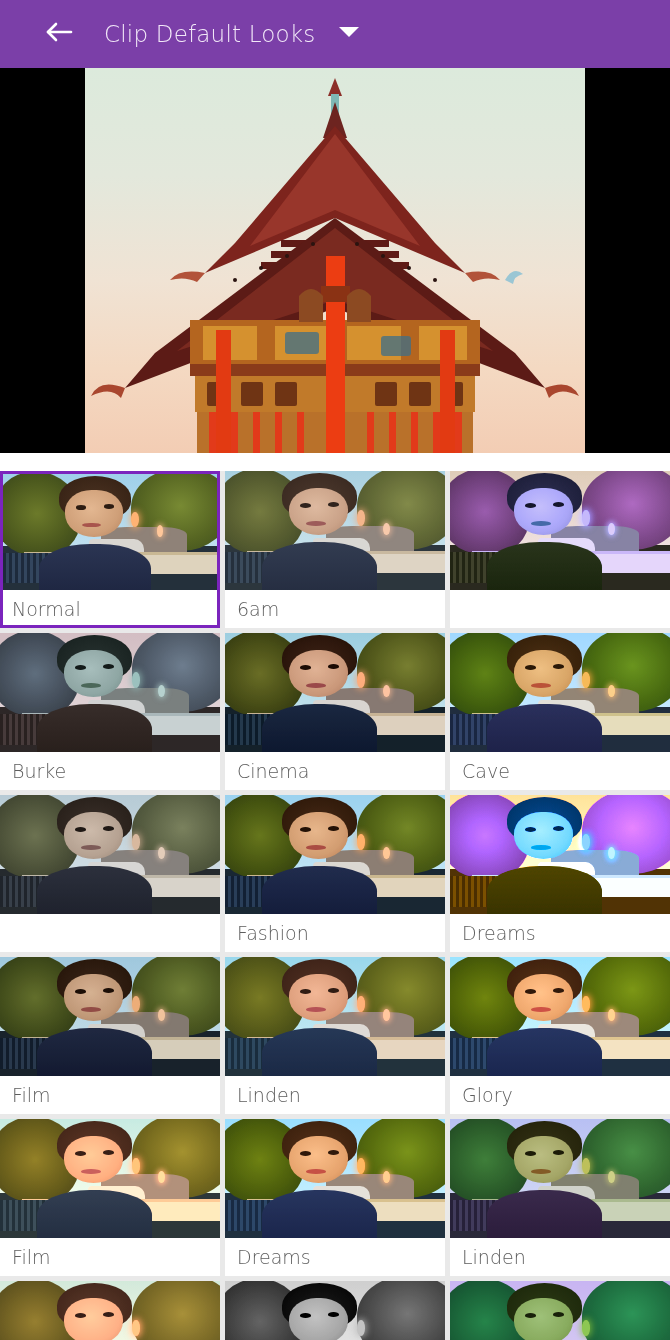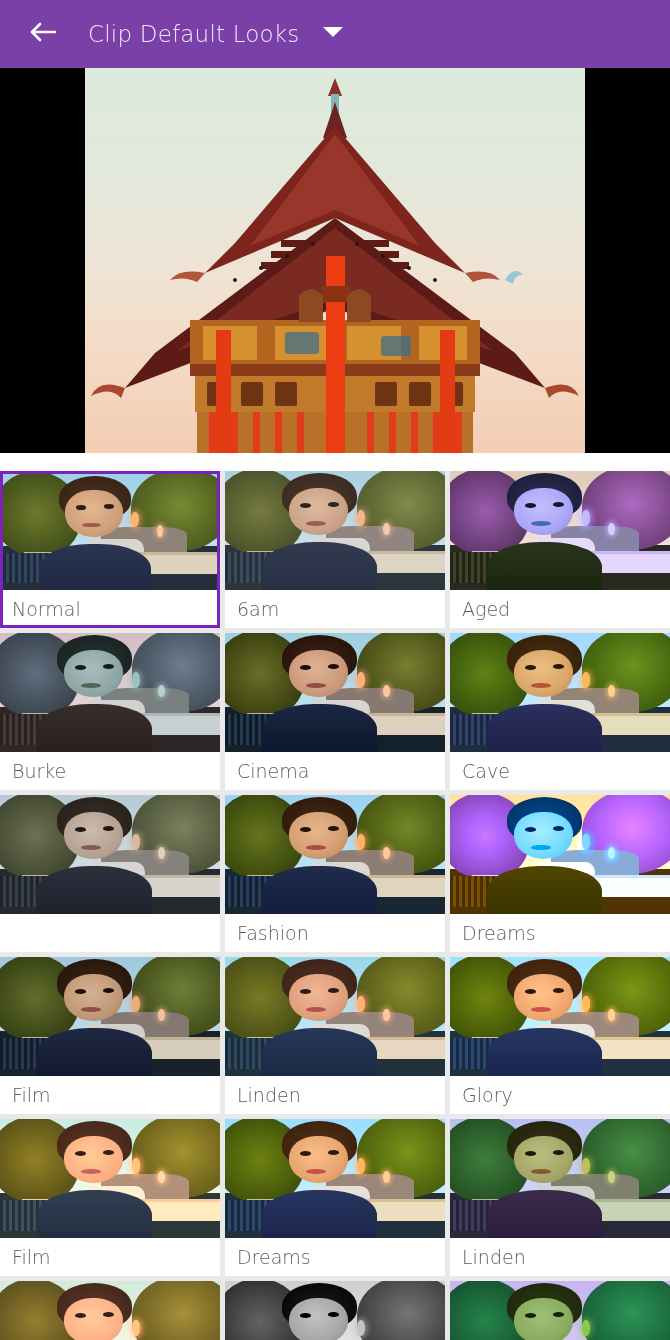--- a/index.html
+++ b/index.html
@@ -22,21 +22,21 @@
   .status-time { font-size: 19px; font-weight: bold; letter-spacing: .2px; }
   .status-right { display: flex; align-items: center; gap: 7px; }
   .status-right svg { display: block; }
   .lte-text { font-size: 15px; font-weight: bold; letter-spacing: -.2px; }
 
   
   .toolbar {
     height: 68px; width: 100%;
     background: #7b3fa8;
     display: flex; align-items: center;
-    padding-left: 22px;
+    padding-left: 38px;
   }
   .back-btn { width: 42px; height: 42px; display: flex; align-items: center; justify-content: center; cursor: pointer; }
   .toolbar-title {
     color: #f2e8f8; font-size: 23px; margin-left: 24px; letter-spacing: .2px;
     font-family: "DejaVu Sans", sans-serif; font-weight: 300;
   }
   .toolbar-caret { margin-left: 22px; display: flex; align-items: center; cursor: pointer; }
 
   
   .preview {
@@ -312,21 +312,20 @@
               <div class="lamp1"></div>
               <div class="lamp2"></div>
               <div class="hair"></div>
               <div class="face"></div>
               <div class="eyeL"></div>
               <div class="eyeR"></div>
               <div class="mouth"></div>
               <div class="shirt"></div>
             </div>
           </div>
-          <div class="tile-label">Aged</div>
         </div>
       </div>
       <div class="row">
         <div class="tile">
           <div class="tile-thumb f-burke">
             <div class="ph">
               <div class="sky"></div>
               <div class="treeL"></div>
               <div class="treeR"></div>
               <div class="house"></div>

